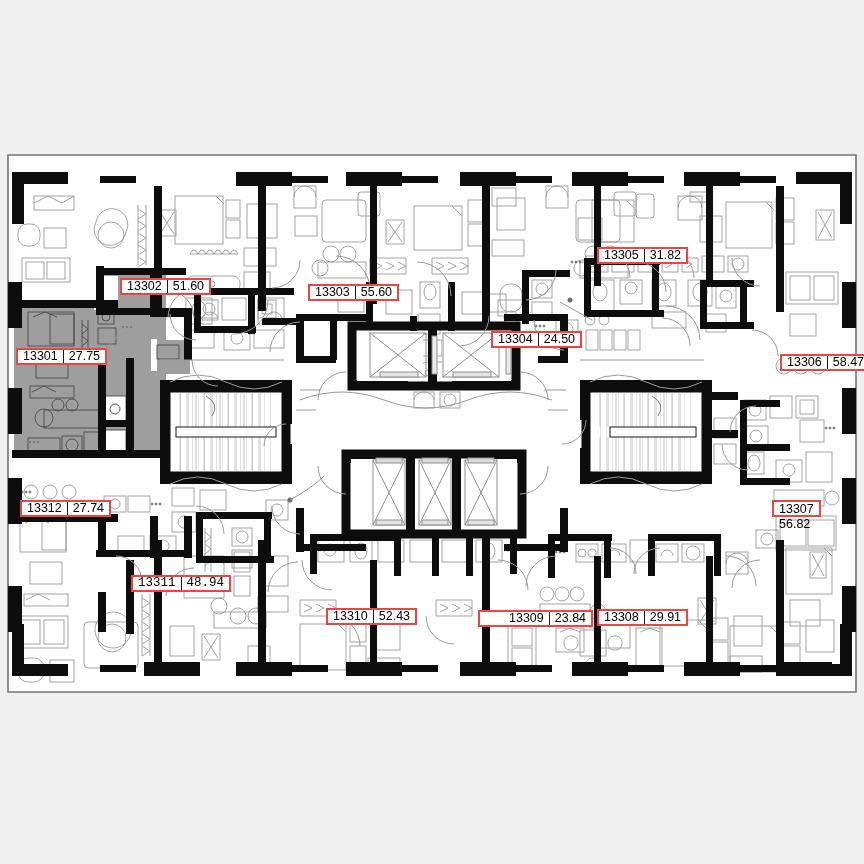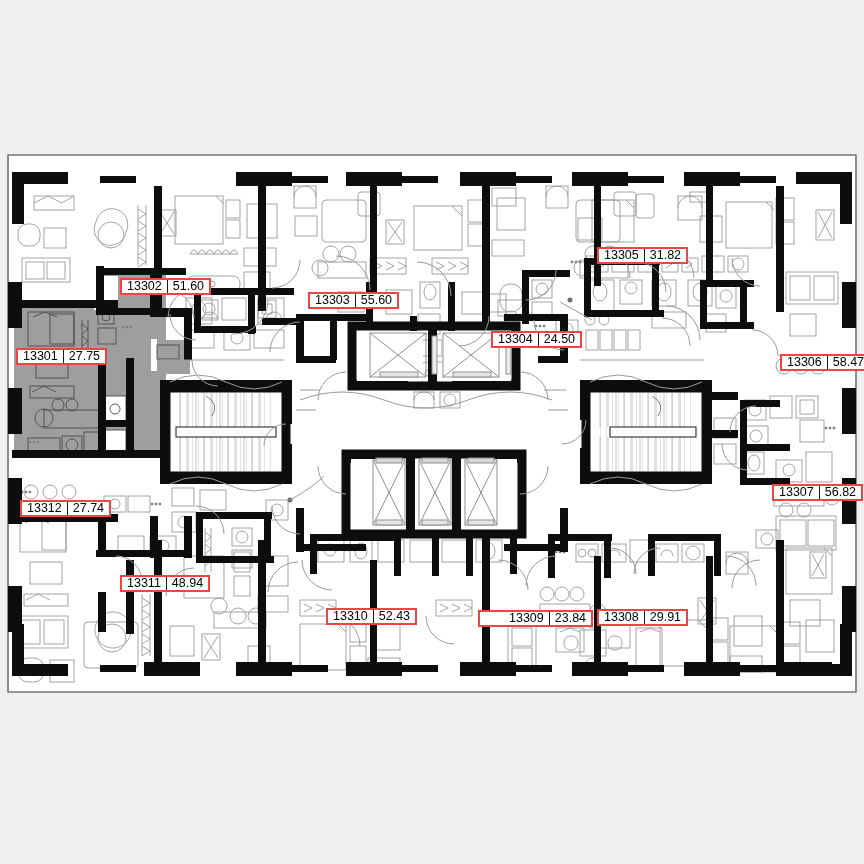--- a/index.html
+++ b/index.html
@@ -746,21 +746,21 @@
     <span class="lb-sep"></span>
     <span class="lb-area">27.75</span>
   </div>
 
   <div class="label-box" style="left:120px;top:278px;">
     <span class="lb-id">13302</span>
     <span class="lb-sep"></span>
     <span class="lb-area">51.60</span>
   </div>
 
-  <div class="label-box" style="left:308px;top:284px;margin-top:8px;">
+  <div class="label-box" style="left:308px;top:284px;">
     <span class="lb-id">13303</span>
     <span class="lb-sep"></span>
     <span class="lb-area">55.60</span>
   </div>
 
   <div class="label-box" style="left:491px;top:287px;margin-top:44px;">
     <span class="lb-id">13304</span>
     <span class="lb-sep"></span>
     <span class="lb-area">24.50</span>
   </div>
@@ -770,21 +770,21 @@
     <span class="lb-sep"></span>
     <span class="lb-area">31.82</span>
   </div>
 
   <div class="label-box" style="left:780px;top:354px;">
     <span class="lb-id">13306</span>
     <span class="lb-sep"></span>
     <span class="lb-area">58.47</span>
   </div>
 
-  <div class="label-box" style="left:772px;top:484px;">
+  <div class="label-box" style="left:772px;top:500px;flex-direction:column;">
     <span class="lb-id">13307</span>
     <span class="lb-sep"></span>
     <span class="lb-area">56.82</span>
   </div>
 
   <div class="label-box" style="left:597px;top:609px;">
     <span class="lb-id">13308</span>
     <span class="lb-sep"></span>
     <span class="lb-area">29.91</span>
   </div>
@@ -794,21 +794,21 @@
     <span class="lb-sep"></span>
     <span class="lb-area">23.84</span>
   </div>
 
   <div class="label-box" style="left:326px;top:608px;text-align:right;">
     <span class="lb-id">13310</span>
     <span class="lb-sep"></span>
     <span class="lb-area">52.43</span>
   </div>
 
-  <div class="label-box" style="left:120px;top:575px;">
+  <div class="label-box" style="left:131px;top:575px;font-family:Liberation Mono, monospace;">
     <span class="lb-id">13311</span>
     <span class="lb-sep"></span>
     <span class="lb-area">48.94</span>
   </div>
 
   <div class="label-box" style="left:20px;top:500px;">
     <span class="lb-id">13312</span>
     <span class="lb-sep"></span>
     <span class="lb-area">27.74</span>
   </div>

